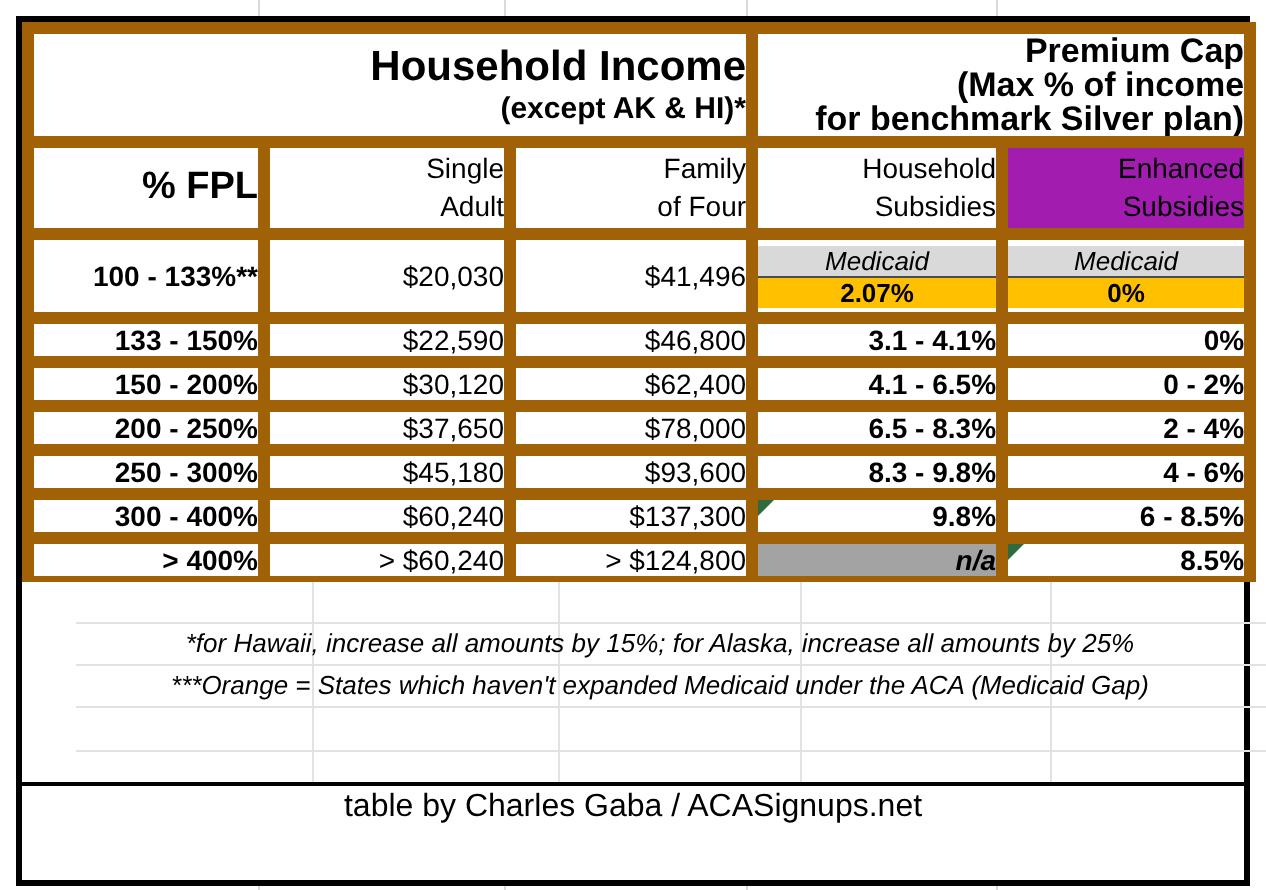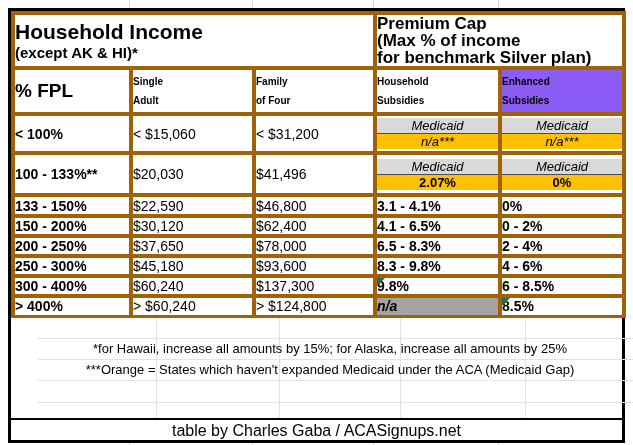--- a/index.html
+++ b/index.html
@@ -12,35 +12,35 @@
   }
   
   .gridline-v { position:absolute; top:0; bottom:0; width:1px; background:#d9d9d9; z-index:0; }
 
   .outer {
     position:absolute; left:8px; top:8px; width:617px; height:435px;
     border:3px solid #000; background:#ffffff; z-index:1;
   }
 
   table.grid { border-collapse:collapse; table-layout:fixed; width:611px; }
-  table.grid td { border:4px solid #a16207; text-align:left; vertical-align:middle; padding:0; overflow:hidden; }
+  table.grid td { border:6px solid #a16207; text-align:right; vertical-align:middle; padding:0; overflow:hidden; }
 
   tr.hr1 { height:55px; } tr.hr2 { height:46px; }
   tr.dr1 { height:39px; } tr.dr2 { height:42px; }
   tr.dr3 { height:21px; } tr.dr4, tr.dr5, tr.dr6 { height:20px; }
   tr.dr7 { height:19px; } tr.dr8 { height:20px; }
   tr.hr2 td, tr.dr1 td, tr.dr2 td, tr.dr8 td { border-bottom-width:3px; }
 
   .h1-title { font-size:21px; font-weight:bold; line-height:24px; }
   .h1-sub   { font-size:15px; font-weight:bold; line-height:18px; }
   .h1-cap   { font-size:17px; font-weight:bold; line-height:17px; }
 
   .col-fpl-h { font-size:19px; font-weight:bold; }
-  .col-h     { font-size:10px; font-weight:bold; line-height:19px; }
-  .hl-yellow { background:#8b5cf6; }
+  .col-h     { font-size:14px; font-weight:normal; line-height:19px; }
+  .hl-yellow { background:#a21caf; }
 
   td.fpl   { font-size:14px; font-weight:bold; }
   td.money { font-size:14px; font-weight:normal; }
   td.cap   { font-size:14px; font-weight:bold; }
   td.gray  { background:#a3a3a3; }
   .bold-italic { font-weight:bold; font-style:italic; }
 
   td.split { height:100%; }
   .split-wrap { display:flex; flex-direction:column; width:100%; height:100%; }
   .half { flex:1; display:flex; align-items:center; justify-content:center; font-size:13px; }
@@ -48,21 +48,21 @@
   .half-bot { background:#ffc000; border-top:1px solid #4d4d4d; }
   .half-bot.na   { font-style:italic; font-weight:normal; }
   .half-bot.pct  { font-weight:bold; }
 
   td.rel { position:relative; }
   .flag {
     position:absolute; left:0; top:0; width:0; height:0;
     border-top:8px solid #2e6b3e; border-right:8px solid transparent;
   }
 
-  .notes { position:relative; height:100px; font-size:13px;
+  .notes { position:relative; height:100px; font-style:italic; font-size:13px;
            text-align:center; padding-top:20px; z-index:1;margin-left:27px; }
   .note-line { position:relative; height:21px; line-height:21px; z-index:2; }
   .note-grid-v { position:absolute; top:0; height:100px; width:1px; background:#e2e2e2; z-index:1; }
   .note-grid-h { position:absolute; left:0; width:611px; height:1px; background:#e2e2e2; z-index:1; }
 
   .credit {
     height:24px; border-top:2px solid #000; text-align:center;
     font-size:16px; line-height:22px;
   }
 </style>
@@ -112,37 +112,20 @@
         <td class="col-h">
           <span>Household</span><br>
           <span>Subsidies</span>
         </td>
         <td class="col-h hl-yellow">
           <span>Enhanced</span><br>
           <span>Subsidies</span>
         </td>
       </tr>
 
-      <tr class="dr1">
-        <td class="fpl">&lt; 100%</td>
-        <td class="money">&lt; $15,060</td>
-        <td class="money">&lt; $31,200</td>
-        <td class="split">
-          <div class="split-wrap">
-            <div class="half half-top">Medicaid</div>
-            <div class="half half-bot na">n/a***</div>
-          </div>
-        </td>
-        <td class="split">
-          <div class="split-wrap">
-            <div class="half half-top">Medicaid</div>
-            <div class="half half-bot na">n/a***</div>
-          </div>
-        </td>
-      </tr>
 
       <tr class="dr2">
         <td class="fpl">100 - 133%**</td>
         <td class="money">$20,030</td>
         <td class="money">$41,496</td>
         <td class="split">
           <div class="split-wrap">
             <div class="half half-top">Medicaid</div>
             <div class="half half-bot pct">2.07%</div>
           </div>

